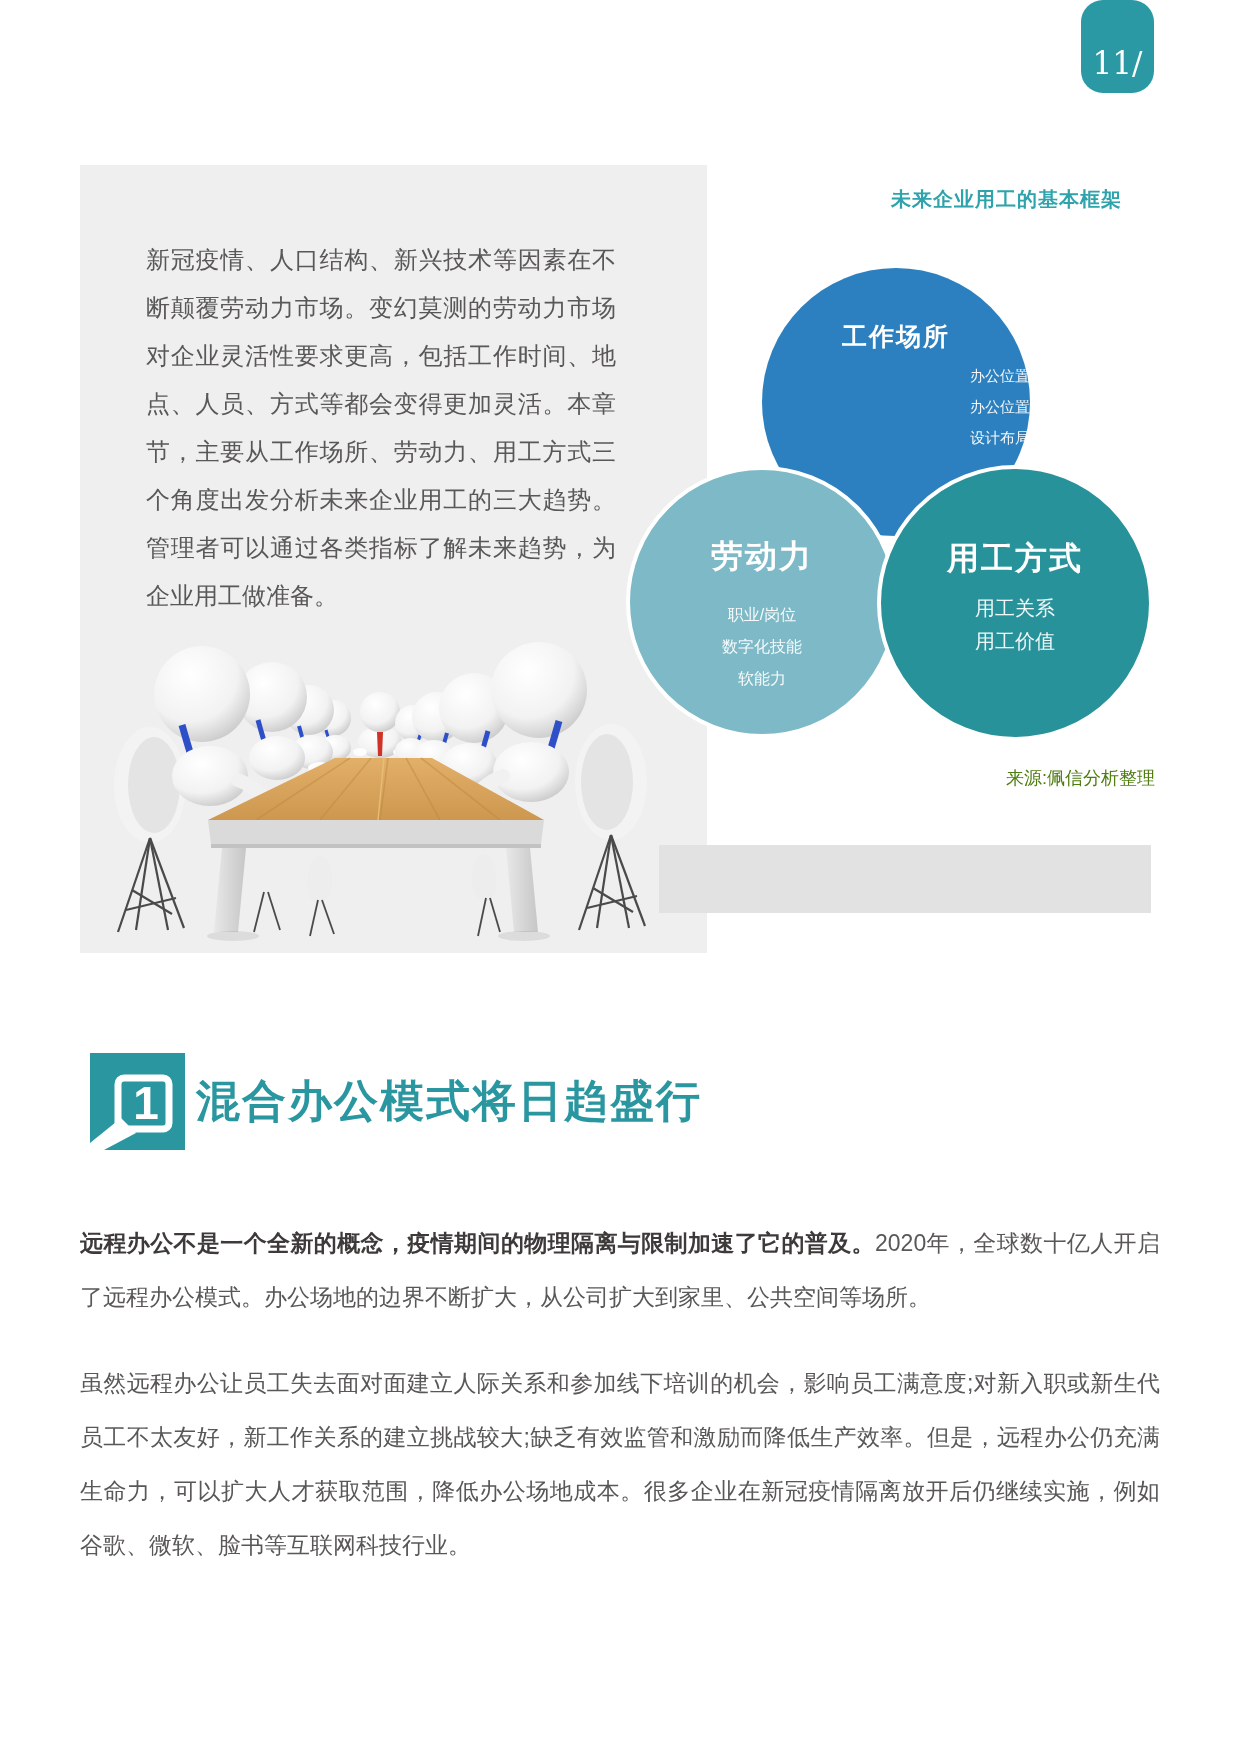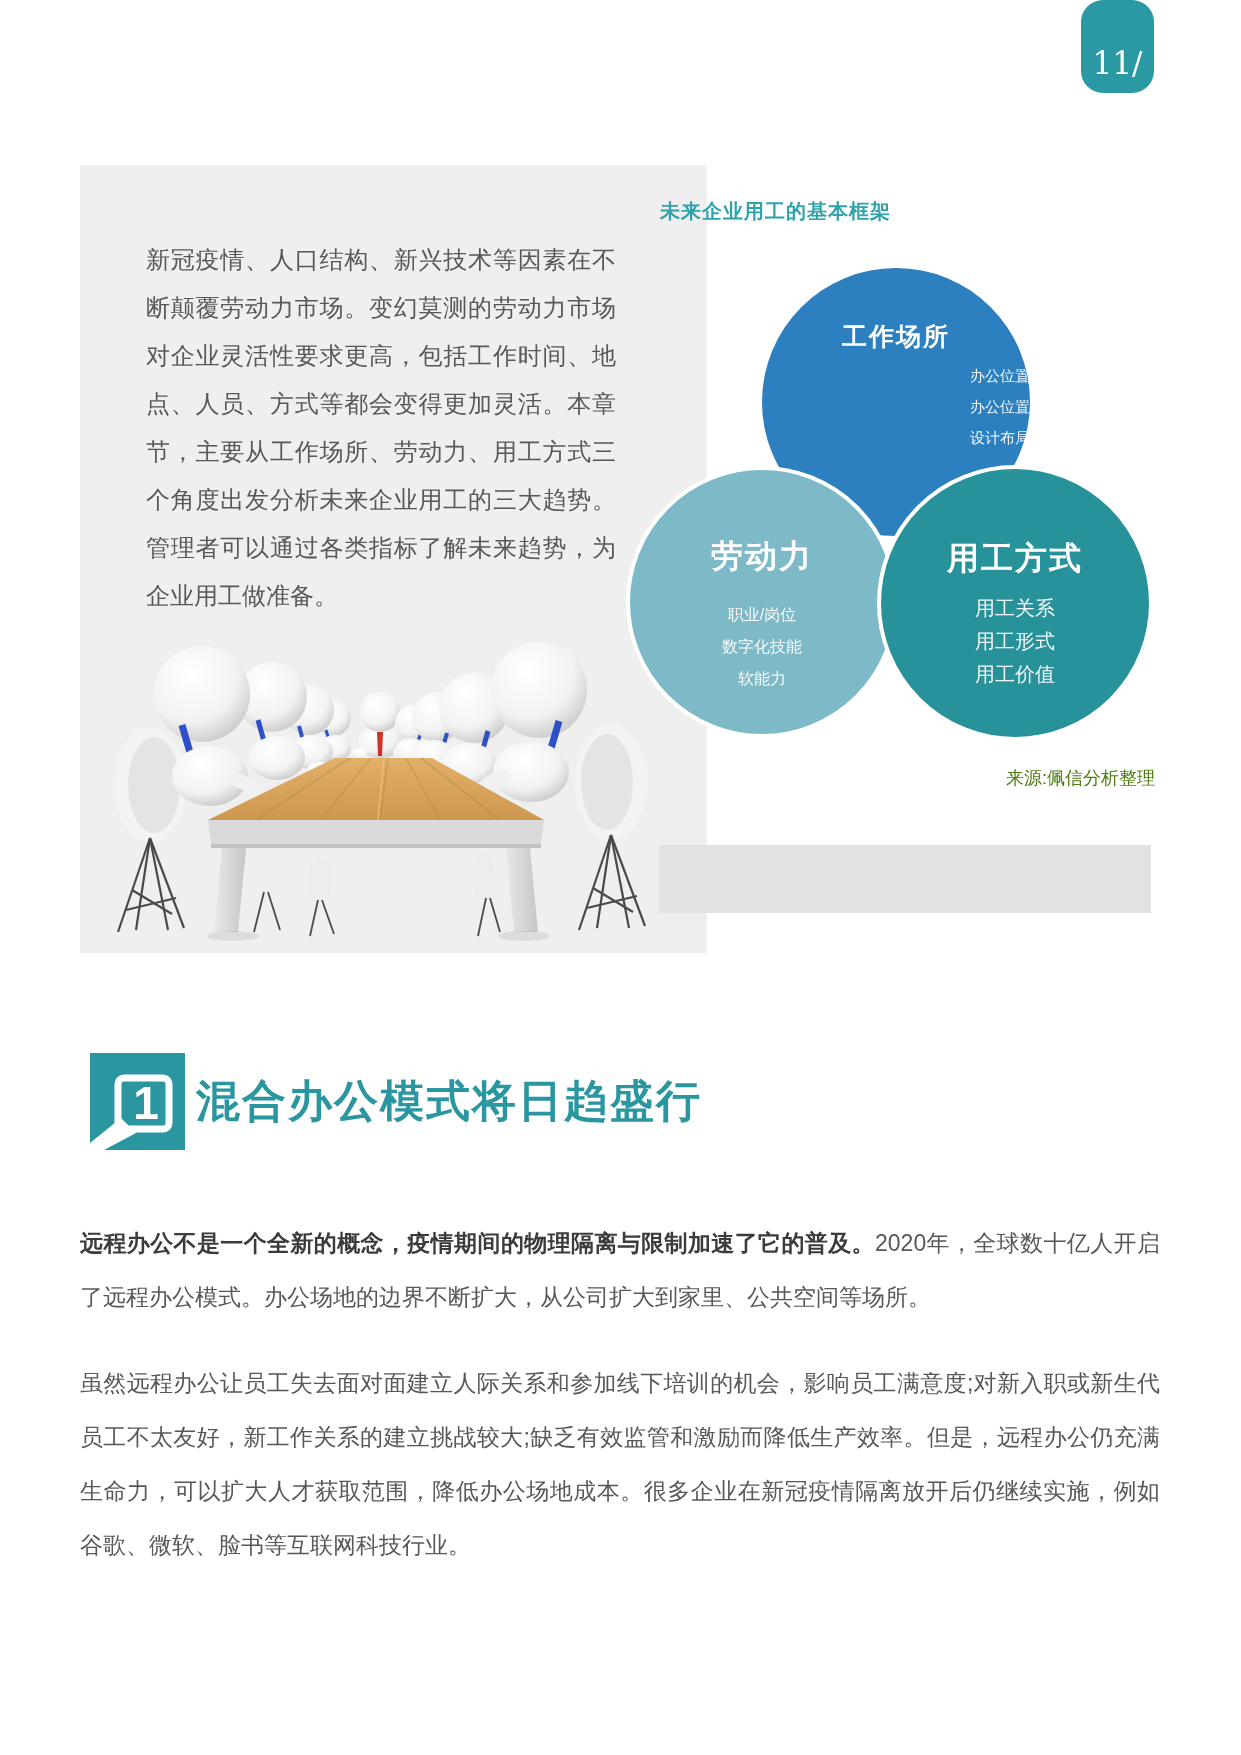--- a/index.html
+++ b/index.html
@@ -23,23 +23,22 @@
   .intro-text {
     position:absolute; left:146px; top:236px; width:470px;
     font-size:24px; line-height:48px; color:#595757;
     text-align:justify; text-justify:inter-ideograph;
   }
   
   .photo { position:absolute; left:88px; top:580px; width:585px; height:370px; }
   
   .diagram-title {
     position:absolute; left:660px; top:186px; width:462px;
-    text-align:left; font-size:20px; font-weight:bold; color:#2fa3ac;
+    text-align:right; font-size:20px; font-weight:bold; color:#2fa3ac;
     letter-spacing:1px;
-    margin-top:12px;
   }
   .circle {
     position:absolute; border-radius:50%;
     color:#ffffff; text-align:center;
   }
   .circle .c-title { font-weight:bold; }
   .circle .c-item { color:rgba(255,255,255,0.93); }
   .circle-blue {
     left:762px; top:268px; width:268px; height:268px;
     padding-top:48px; z-index:1;
@@ -234,21 +233,20 @@
       <div class="c-item">职业/岗位</div>
       <div class="c-item">数字化技能</div>
       <div class="c-item">软能力</div>
     </div>
   </div>
 
   <div class="circle circle-dark" style="background-color: rgb(40, 146, 154);">
     <div class="c-title">用工方式</div>
     <div class="c-items">
       <div class="c-item">用工关系</div>
-      <div class="c-item">用工形式</div>
       <div class="c-item">用工价值</div>
     </div>
   </div>
 
   <div class="diagram-source">来源:佩信分析整理</div>
 
   <div class="gray-bar" style="background-color: rgb(226, 226, 226);"></div>
 
   <svg class="section-badge" viewBox="0 0 95 97">
     <rect x="0" y="0" width="95" height="97" fill="#2a96a0"></rect>

